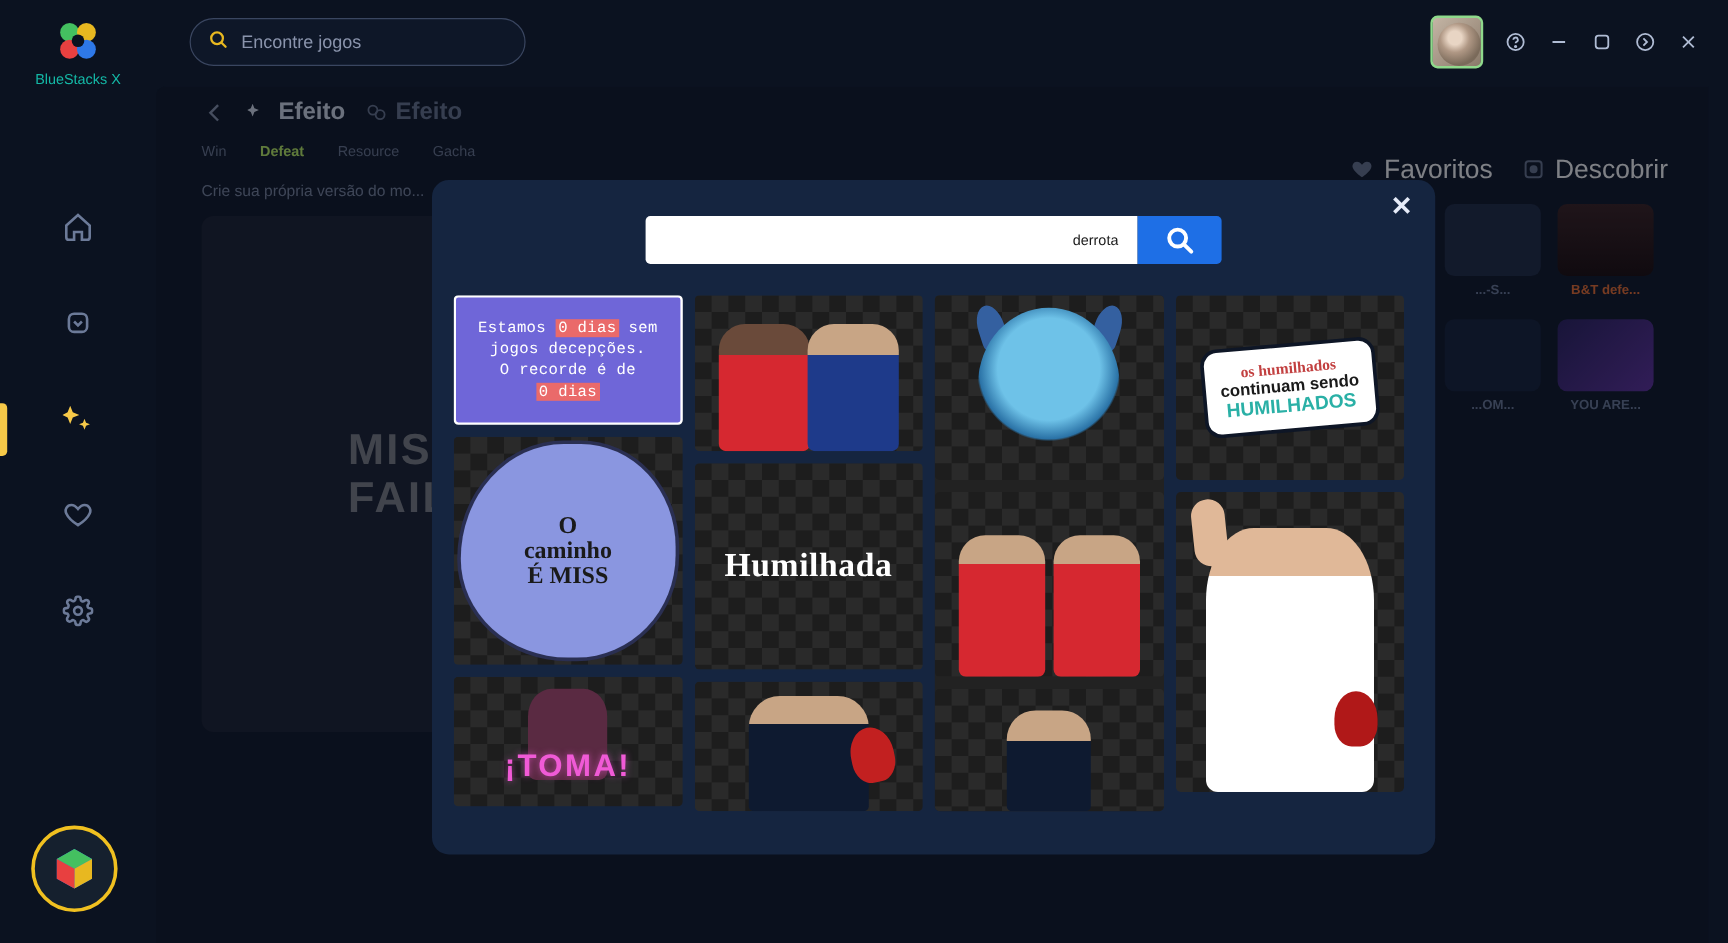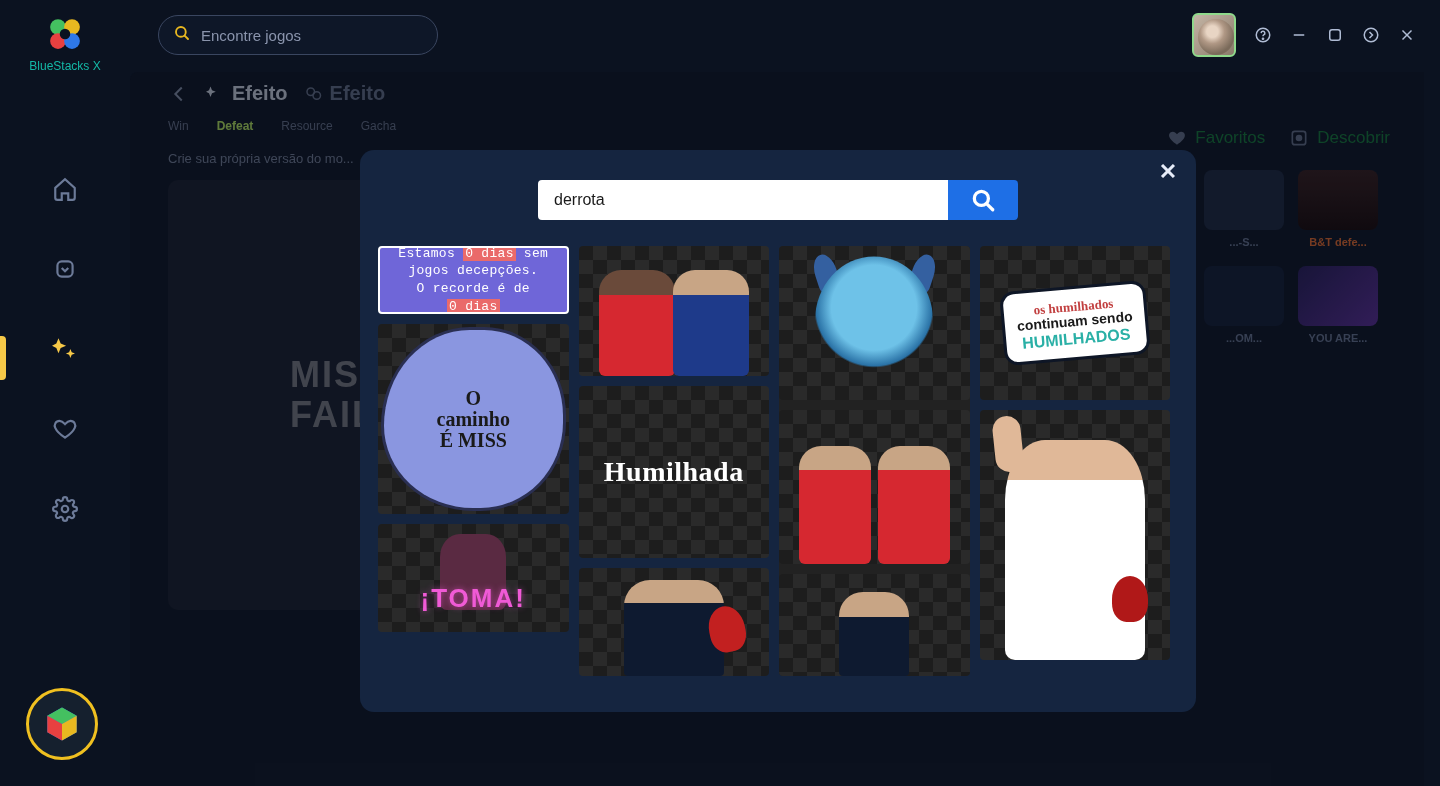--- a/index.html
+++ b/index.html
@@ -166,21 +166,21 @@
     }
     .tab-item { cursor: pointer; }
     .tab-item.active { color: #bef264; font-weight: 700; }
     .subtitle {
       font-size: 13px; color: #7a86a0;
       margin-bottom: 14px;
     }
     .right-ctrls {
       position: absolute; right: 34px; top: 56px;
       display: flex; align-items: center; gap: 24px;
-      font-size: 17px; color: #15803d;
+      font-size: 22px; color: #ffffff;
     }
     .right-ctrls .rc-item { display: flex; align-items: center; gap: 8px; cursor: pointer; }
     .right-ctrls svg { width: 20px; height: 20px; }
     .content-area {
       display: flex;
       gap: 28px;
       align-items: flex-start;
     }
     .failed-card {
       width: 240px; height: 430px;
@@ -255,22 +255,23 @@
       width: 480px; height: 40px;
       margin-top: 12px;
       margin-bottom: 26px;
     }
     .ms-input {
       flex: 1;
       background: #fff;
       border: none; outline: none;
       border-radius: 4px 0 0 4px;
       padding: 0 16px;
-      font-size: 16px;
+      font-size: 12px;
       color: #1a1a1a;
+      text-align: right;
     }
     .ms-btn {
       width: 70px;
       background: #1e6fe6;
       border-radius: 0 4px 4px 0;
       display: flex; align-items: center; justify-content: center;
       cursor: pointer;
     }
     .ms-btn svg { width: 26px; height: 26px; }
     .gif-scroll {
@@ -296,21 +297,21 @@
     .checker { background: repeating-conic-gradient(#2a2a2a 0% 25%, #1d1d1d 0% 50%) 0 0 / 28px 28px; }
     
     .tile-text-overlay {
       position: absolute; inset: 0;
       display: flex; align-items: center; justify-content: center;
       text-align: center;
       font-weight: 700;
       padding: 6px;
     }
     
-    .h92 { height: 68px; } .h120 { height: 108px; } .h130 { height: 130px; }
+    .h92 { height: 108px; } .h120 { height: 108px; } .h130 { height: 130px; }
     .h154 { height: 154px; } .h172 { height: 172px; } .h190 { height: 190px; }
     .h108 { height: 108px; } .h250 { height: 250px; } .h102 { height: 102px; }
     
     .tile-estamos {
       background: #6f66d8;
       border: 2px solid #fff;
     }
     .tile-estamos .txt {
       font-family: "Courier New", monospace;
       font-size: 13px;

